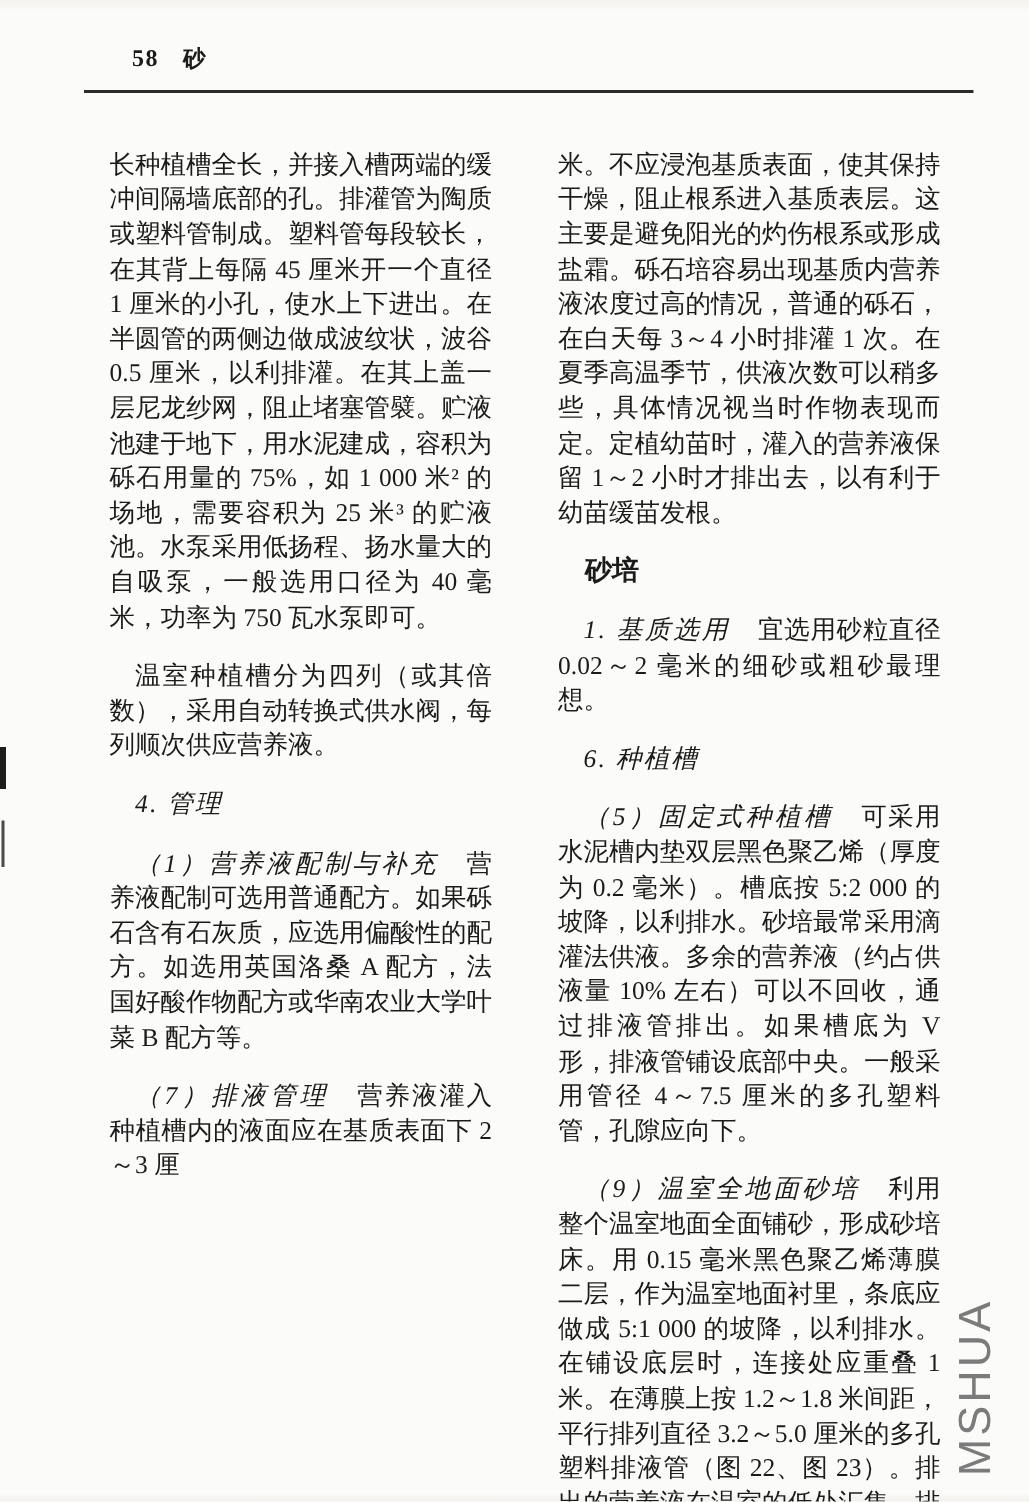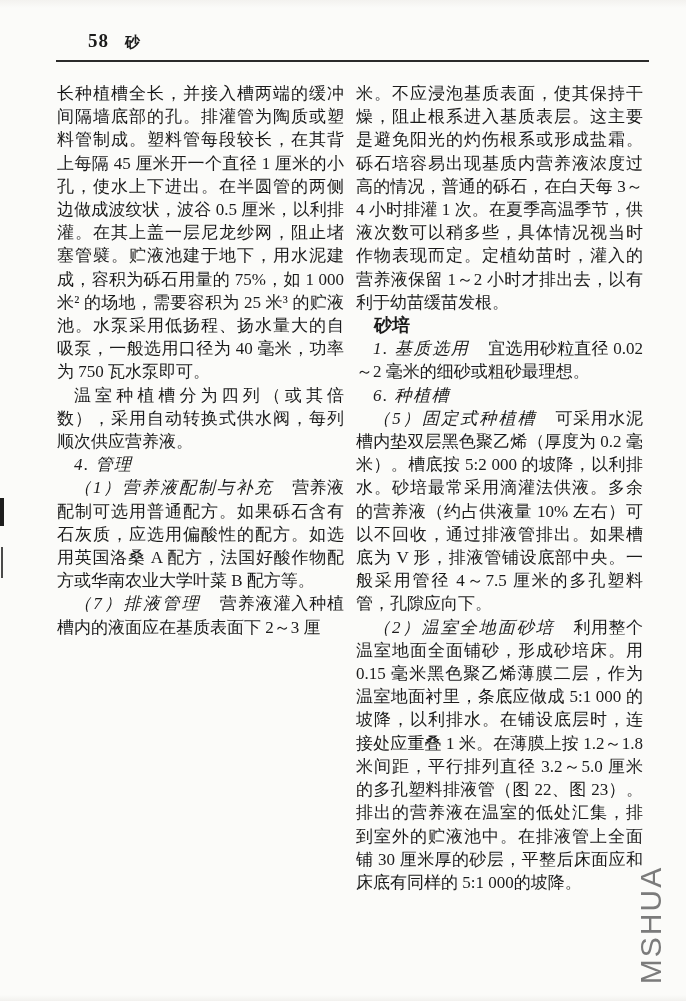--- a/index.html
+++ b/index.html
@@ -7,27 +7,27 @@
     width:686px;height:1001px;
     background:#fbfbf9;
     font-family:"Liberation Serif", serif;
     color:#1b1b1b;
     position:relative;
     overflow:hidden;
   }
   .page{position:absolute;inset:0;background:linear-gradient(180deg,#f3f2ef 0,#fbfbf9 8px,#fbfbf9 calc(100% - 6px),#f2f1ee 100%);}
   
   .header{position:absolute;top:30px;left:88px;display:flex;align-items:baseline;}
-  .page-num{font-weight:bold;font-size:19px;letter-spacing:1px;}
+  .page-num{font-weight:bold;font-size:16px;letter-spacing:1px;}
   .running-title{font-family:"Liberation Sans", sans-serif;font-weight:bold;font-size:15px;margin-left:16px;}
   .rule{position:absolute;top:60px;left:56px;width:593px;height:2px;background:#2b2b2b;}
   
   .columns{position:absolute;top:82px;left:57px;width:586px;display:flex;gap:12px;}
   .col{width:287px;font-size:17px;line-height:23.2px;text-align:justify;text-justify:inter-character;}
-  .col p{margin:0;}
+  .col p{margin:16px;}
   .indent{text-indent:1em;}
   .kai{font-style:italic;letter-spacing:1.5px;}
   .lead{font-style:italic;letter-spacing:1.5px;margin-right:1.1em;}
   .bold-head{font-weight:bold;font-family:"Liberation Sans", sans-serif;font-size:18px;}
   
   .watermark{
     position:absolute;left:571px;top:908px;width:160px;height:34px;
     transform:rotate(-90deg);
     font-family:"Liberation Sans", sans-serif;
     font-size:30px;color:#7b7b7b;letter-spacing:2px;text-align:center;
@@ -57,21 +57,21 @@
       <p class="indent"><span class="lead">（1）营养液配制与补充</span><span>营养液配制可选用普通配方。如果砾石含有石灰质，应选用偏酸性的配方。如选用英国洛桑 A 配方，法国好酸作物配方或华南农业大学叶菜 B 配方等。</span></p>
       <p class="indent"><span class="lead">（7）排液管理</span><span>营养液灌入种植槽内的液面应在基质表面下 2～3 厘</span></p>
     </div>
 
     <div class="col">
       <p>米。不应浸泡基质表面，使其保持干燥，阻止根系进入基质表层。这主要是避免阳光的灼伤根系或形成盐霜。砾石培容易出现基质内营养液浓度过高的情况，普通的砾石，在白天每 3～4 小时排灌 1 次。在夏季高温季节，供液次数可以稍多些，具体情况视当时作物表现而定。定植幼苗时，灌入的营养液保留 1～2 小时才排出去，以有利于幼苗缓苗发根。</p>
       <p class="indent bold-head">砂培</p>
       <p class="indent"><span class="lead">1. 基质选用</span><span>宜选用砂粒直径 0.02～2 毫米的细砂或粗砂最理想。</span></p>
       <p class="indent kai">6. 种植槽</p>
       <p class="indent"><span class="lead">（5）固定式种植槽</span><span>可采用水泥槽内垫双层黑色聚乙烯（厚度为 0.2 毫米）。槽底按 5:2 000 的坡降，以利排水。砂培最常采用滴灌法供液。多余的营养液（约占供液量 10% 左右）可以不回收，通过排液管排出。如果槽底为 V 形，排液管铺设底部中央。一般采用管径 4～7.5 厘米的多孔塑料管，孔隙应向下。</span></p>
-      <p class="indent"><span class="lead">（2）温室全地面砂培</span><span>利用整个温室地面全面铺砂，形成砂培床。用 0.15 毫米黑色聚乙烯薄膜二层，作为温室地面衬里，条底应做成 5:1 000 的坡降，以利排水。在铺设底层时，连接处应重叠 1 米。在薄膜上按 1.2～1.8 米间距，平行排列直径 3.2～5.0 厘米的多孔塑料排液管（图 22、图 23）。排出的营养液在温室的低处汇集，排到室外的贮液池中。在排液管上全面铺 30 厘米厚的砂层，平整后床面应和床底有同样的 5:1 000的坡降。</span></p>
+      <p class="indent"><span class="lead">（9）温室全地面砂培</span><span>利用整个温室地面全面铺砂，形成砂培床。用 0.15 毫米黑色聚乙烯薄膜二层，作为温室地面衬里，条底应做成 5:1 000 的坡降，以利排水。在铺设底层时，连接处应重叠 1 米。在薄膜上按 1.2～1.8 米间距，平行排列直径 3.2～5.0 厘米的多孔塑料排液管（图 22、图 23）。排出的营养液在温室的低处汇集，排到室外的贮液池中。在排液管上全面铺 30 厘米厚的砂层，平整后床面应和床底有同样的 5:1 000的坡降。</span></p>
     </div>
 
   </div>
 
   <div class="watermark">MSHUA</div>
 
   <div class="artifact-1"></div>
   <div class="artifact-2"></div>
 
 </div>

